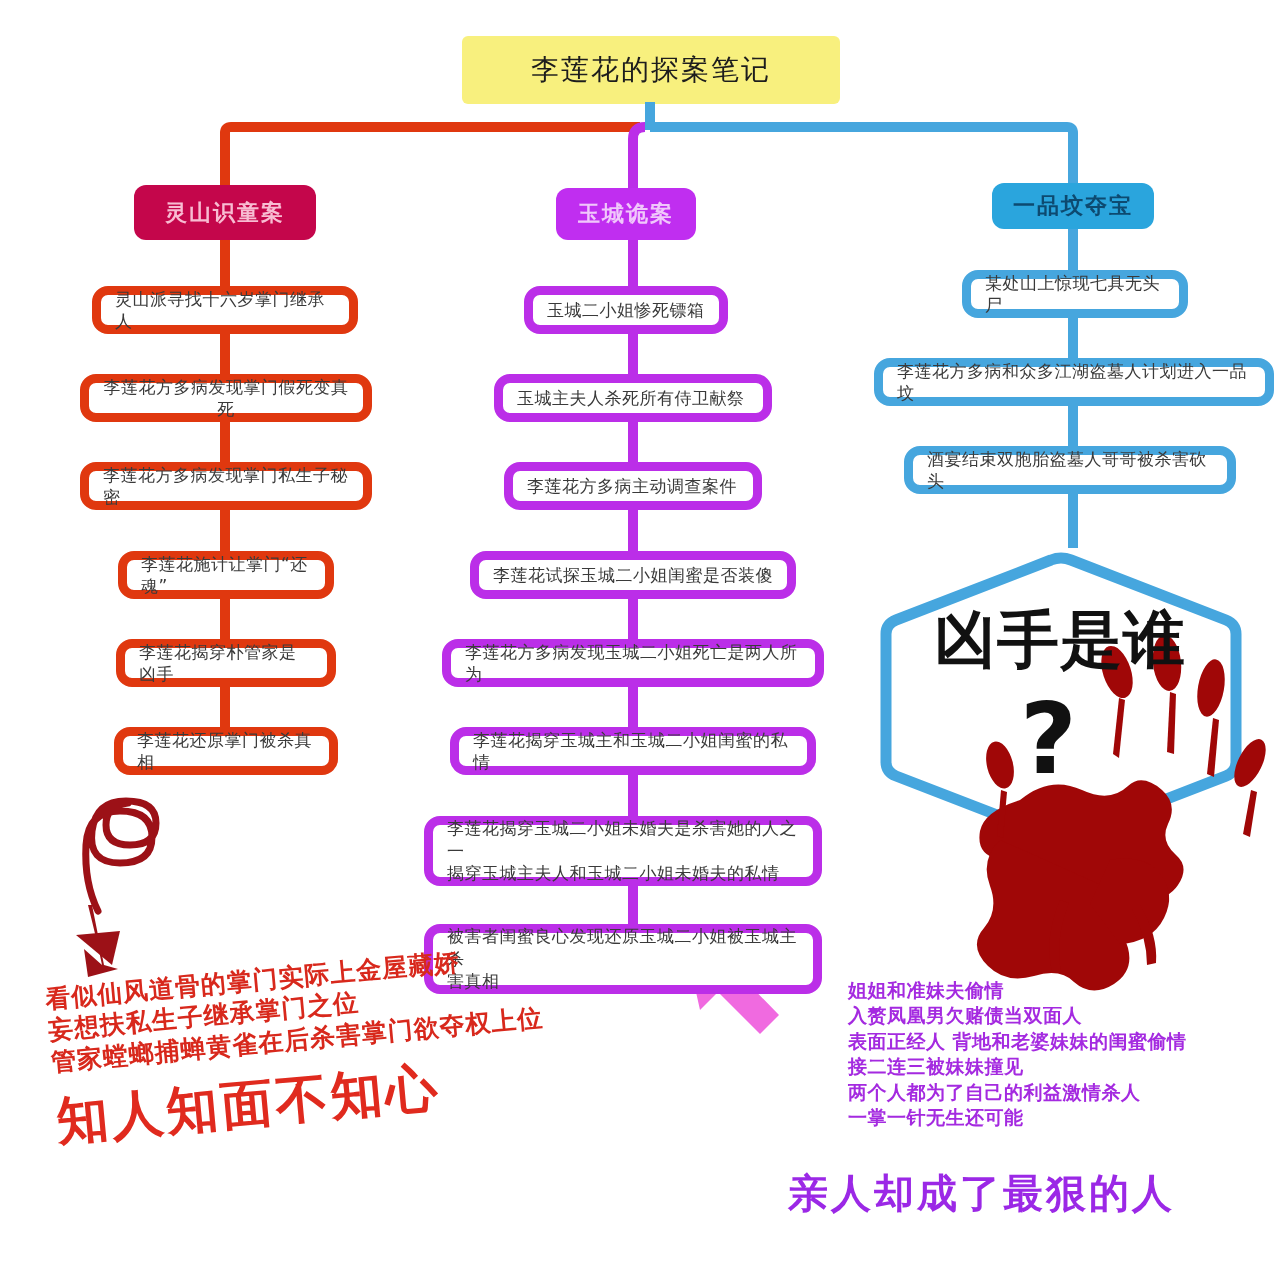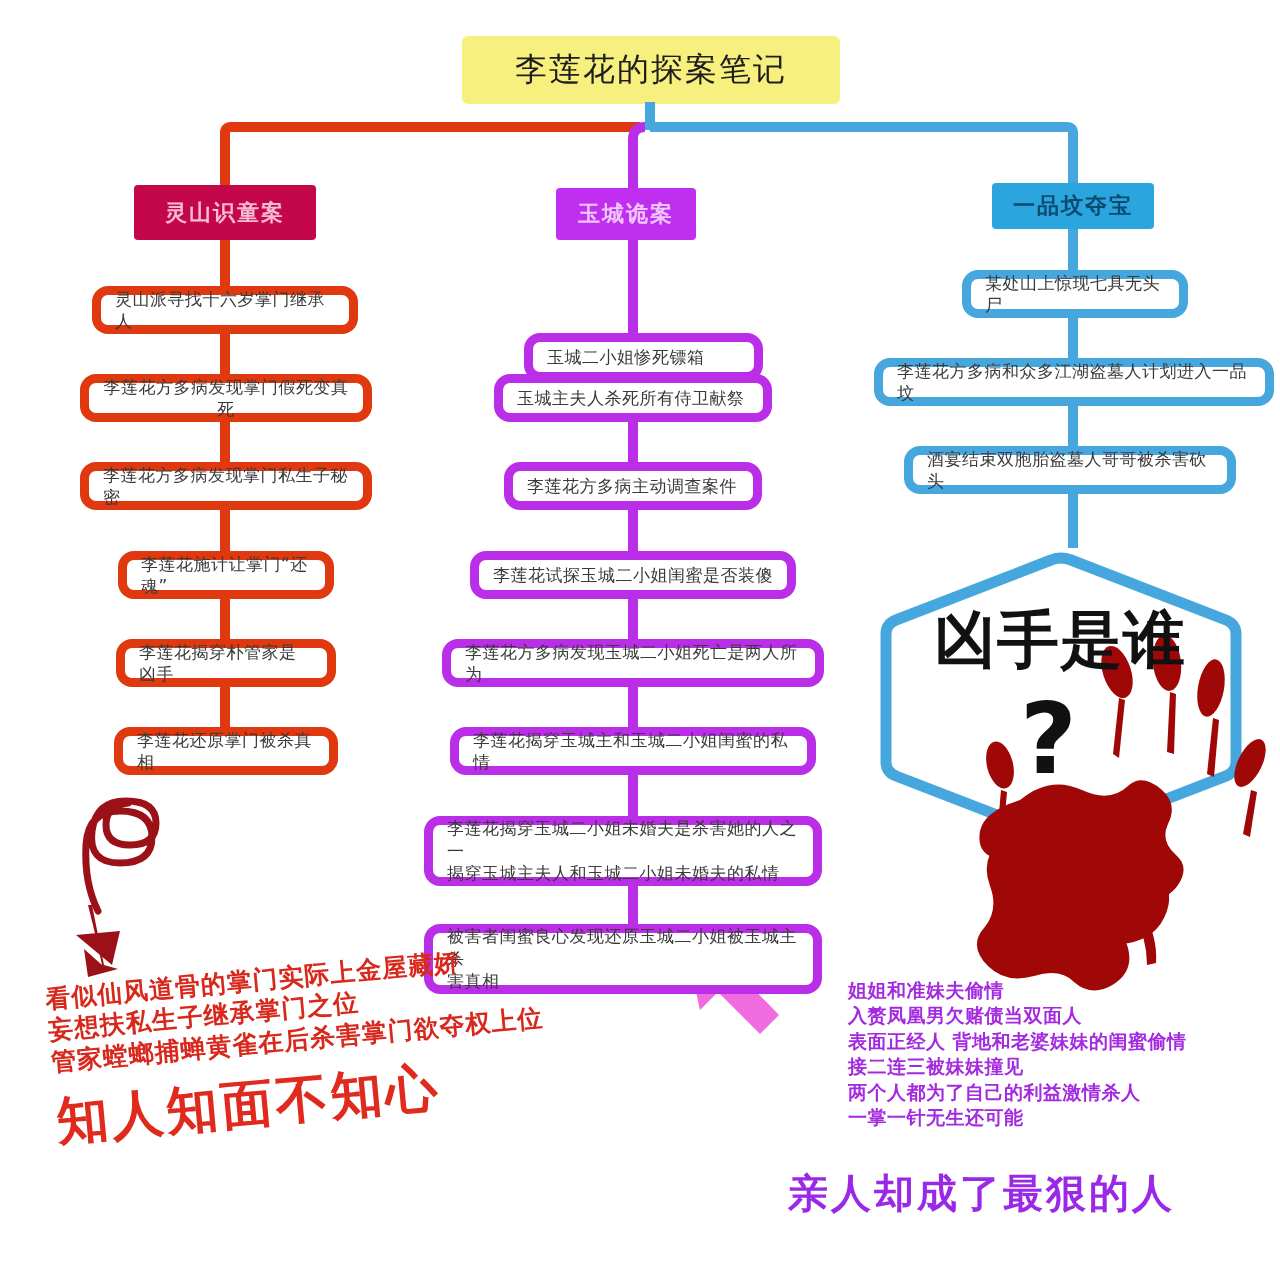--- a/index.html
+++ b/index.html
@@ -12,27 +12,27 @@
   }
   #stage{position:absolute;left:0;top:0;width:1280px;height:1280px;}
 
   
   .title-box{
     position:absolute;
     left:462px;top:36px;width:378px;height:68px;
     background:#f8f07e;
     border-radius:6px;
     display:flex;align-items:center;justify-content:center;
-    font-size:32px;color:#1d1d1d;letter-spacing:2px;
+    font-size:28px;color:#1d1d1d;letter-spacing:2px;
     font-weight:500;
   }
 
   
   .pill{
-    position:absolute;border-radius:4px;
+    position:absolute;border-radius:12px;
     display:flex;align-items:center;justify-content:center;
     font-size:22px;letter-spacing:2px;font-weight:600;
   }
   .pill.crimson{background:#c4064b;color:#f8bcd2;}
   .pill.purple{background:#c02ef0;color:#f0c7fb;}
   .pill.blue{background:#2aa5dd;color:#0d4a70;}
 
   
   .node{
     position:absolute;
@@ -151,21 +151,21 @@
 
   <div class="pill blue" style="left:992px;top:183px;width:162px;height:46px;">一品坟夺宝</div>
 
   <div class="node red" style="left:92px;top:286px;width:266px;height:48px;">灵山派寻找十六岁掌门继承人</div>
   <div class="node red" style="left:80px;top:374px;width:292px;height:48px;text-align:center;">李莲花方多病发现掌门假死变真死</div>
   <div class="node red" style="left:80px;top:462px;width:292px;height:48px;">李莲花方多病发现掌门私生子秘密</div>
   <div class="node red" style="left:118px;top:551px;width:216px;height:48px;">李莲花施计让掌门“还魂”</div>
   <div class="node red" style="left:114px;top:727px;width:224px;height:48px;">李莲花还原掌门被杀真相</div>
   <div class="node red" style="left:116px;top:639px;width:220px;height:48px;">李莲花揭穿朴管家是凶手</div>
 
-  <div class="node purple" style="left:524px;top:286px;width:239px;height:48px;margin-top:47px;">玉城二小姐惨死镖箱</div>
+  <div class="node purple" style="left:524px;top:286px;width:204px;height:48px;">玉城二小姐惨死镖箱</div>
   <div class="node purple" style="left:494px;top:374px;width:278px;height:48px;">玉城主夫人杀死所有侍卫献祭</div>
   <div class="node purple" style="left:504px;top:462px;width:258px;height:48px;">李莲花方多病主动调查案件</div>
   <div class="node purple" style="left:442px;top:639px;width:382px;height:48px;">李莲花方多病发现玉城二小姐死亡是两人所为</div>
   <div class="node purple" style="left:470px;top:551px;width:326px;height:48px;">李莲花试探玉城二小姐闺蜜是否装傻</div>
   <div class="node purple" style="left:450px;top:727px;width:366px;height:48px;">李莲花揭穿玉城主和玉城二小姐闺蜜的私情</div>
   <div class="node purple" style="left:424px;top:816px;width:398px;height:70px;">李莲花揭穿玉城二小姐未婚夫是杀害她的人之一
 揭穿玉城主夫人和玉城二小姐未婚夫的私情</div>
   <div class="node purple" style="left:424px;top:924px;width:398px;height:70px;">被害者闺蜜良心发现还原玉城二小姐被玉城主杀
 害真相</div>
 

